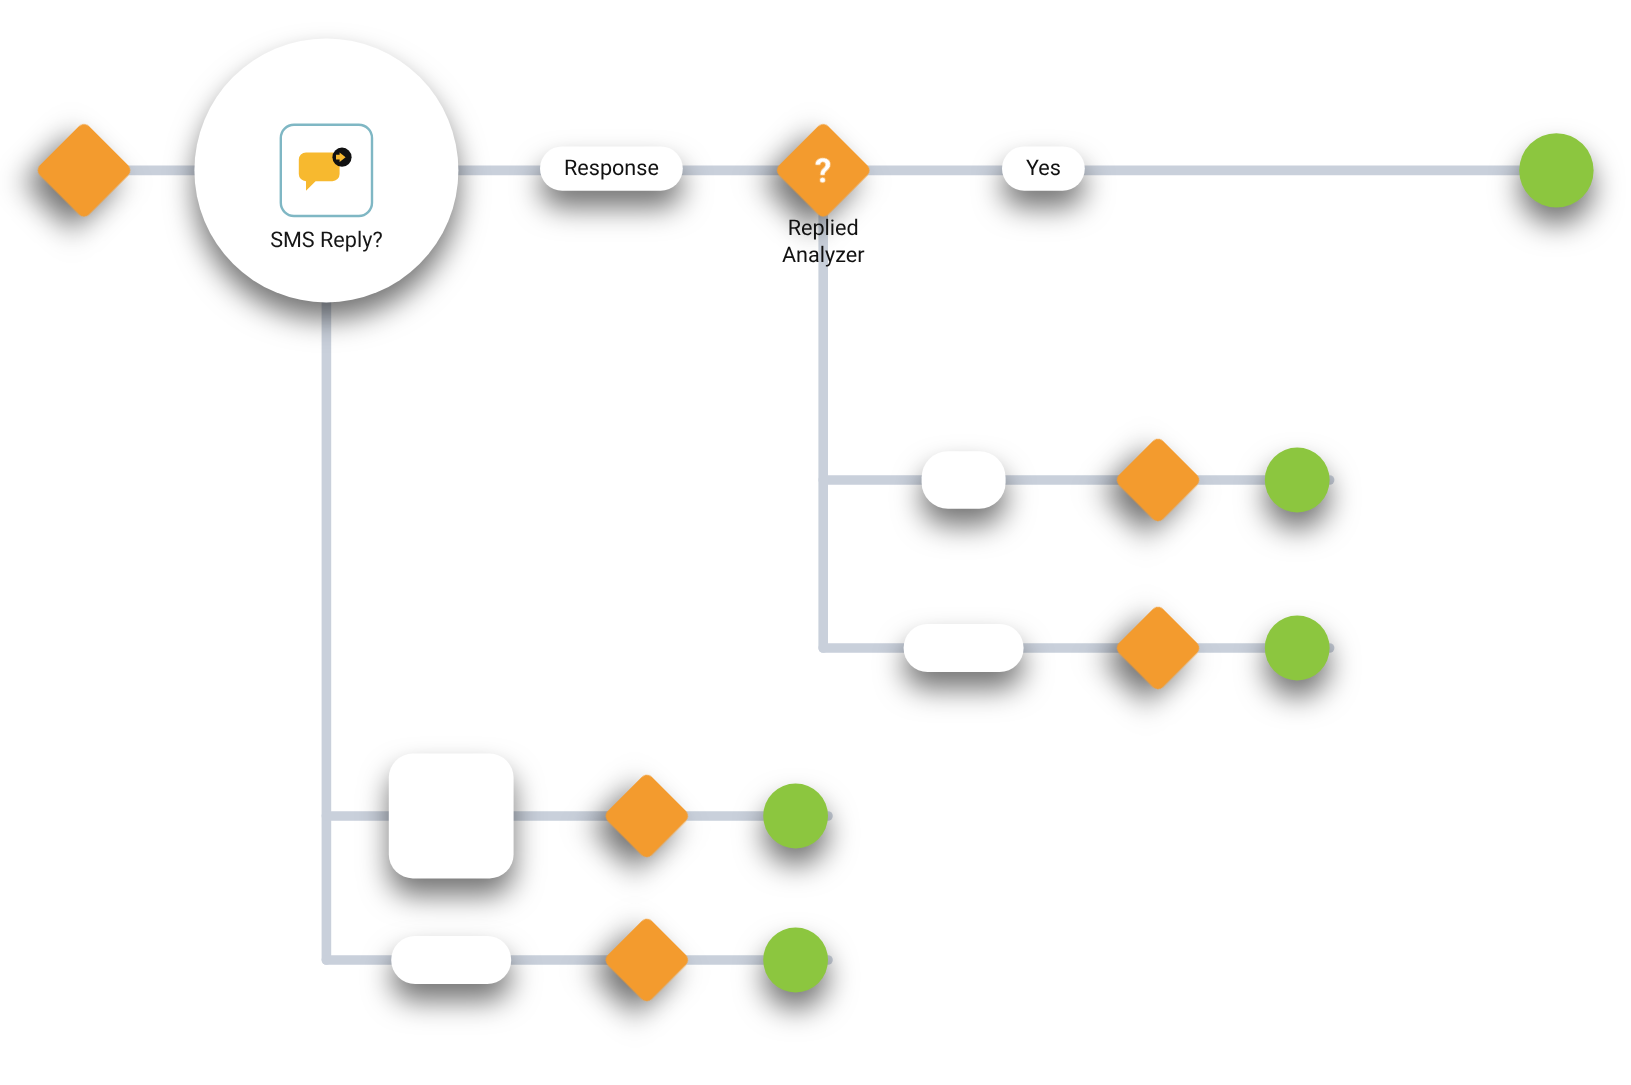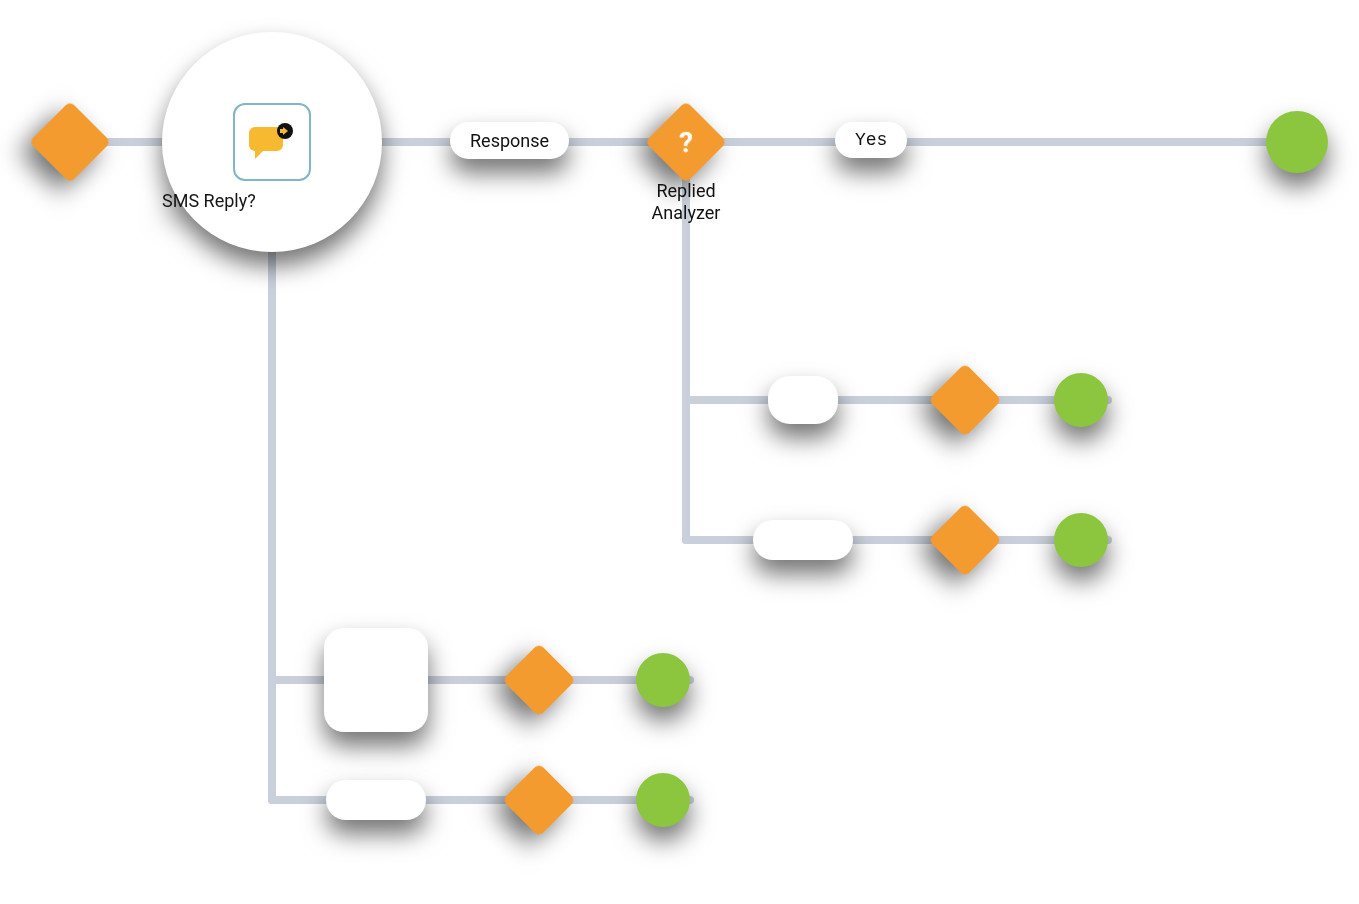--- a/index.html
+++ b/index.html
@@ -46,21 +46,21 @@
     background: #fff;
     display: flex;
     align-items: center;
     justify-content: center;
   }
   .big-node .caption {
     position: absolute;
     top: 158px;
     left: 0;
     width: 100%;
-    text-align: left;
+    text-align: center;
     font-size: 18px;
     color: #161616;
   }
   
   .diamond {
     position: absolute;
     width: 58px;
     height: 58px;
     transform: rotate(45deg);
     background: #f39b2e;
@@ -172,21 +172,21 @@
   <div class="pill shadow" style="left:450px; top:122px;">Response</div>
 
   <div class="diamond shadow" style="left:657px; top:113px;">
     <div class="dq">?</div>
   </div>
   <div class="diamond-label" style="left:626px; top:180px; width:120px;">
     <span>Replied</span><br>
     <span>Analyzer</span>
   </div>
 
-  <div class="pill shadow" style="left:835px; top:122px;font-family:Liberation Mono, monospace;">Yes</div>
+  <div class="pill shadow" style="left:835px; top:122px;">Yes</div>
 
 
   <div class="endpoint big shadow" style="left:1266px; top:111px;"></div>
 
   <div class="pill blank-sm shadow" style="left:768px; top:376px;"></div>
   <div class="diamond small shadow" style="left:939px; top:374px;"></div>
   <div class="endpoint shadow" style="left:1054px; top:373px;"></div>
 
   <div class="pill blank-wide shadow" style="left:753px; top:520px;"></div>
   <div class="diamond small shadow" style="left:939px; top:514px;"></div>

